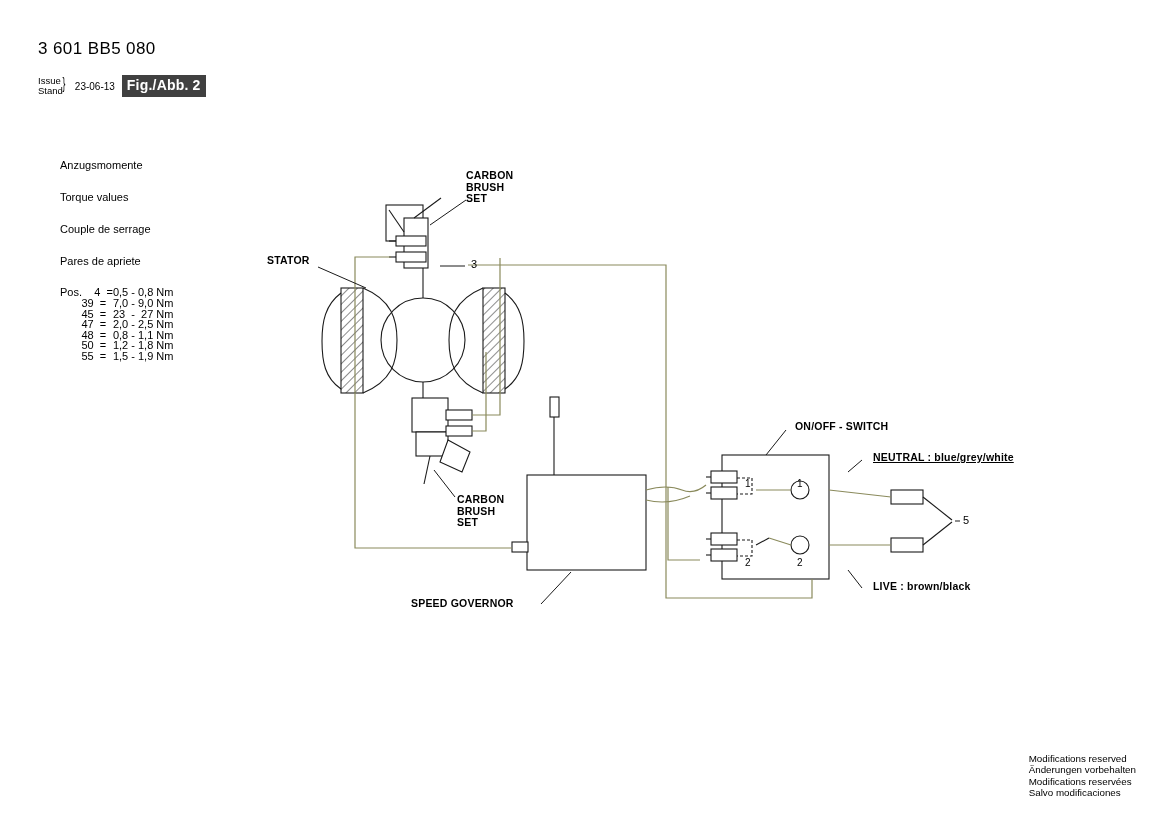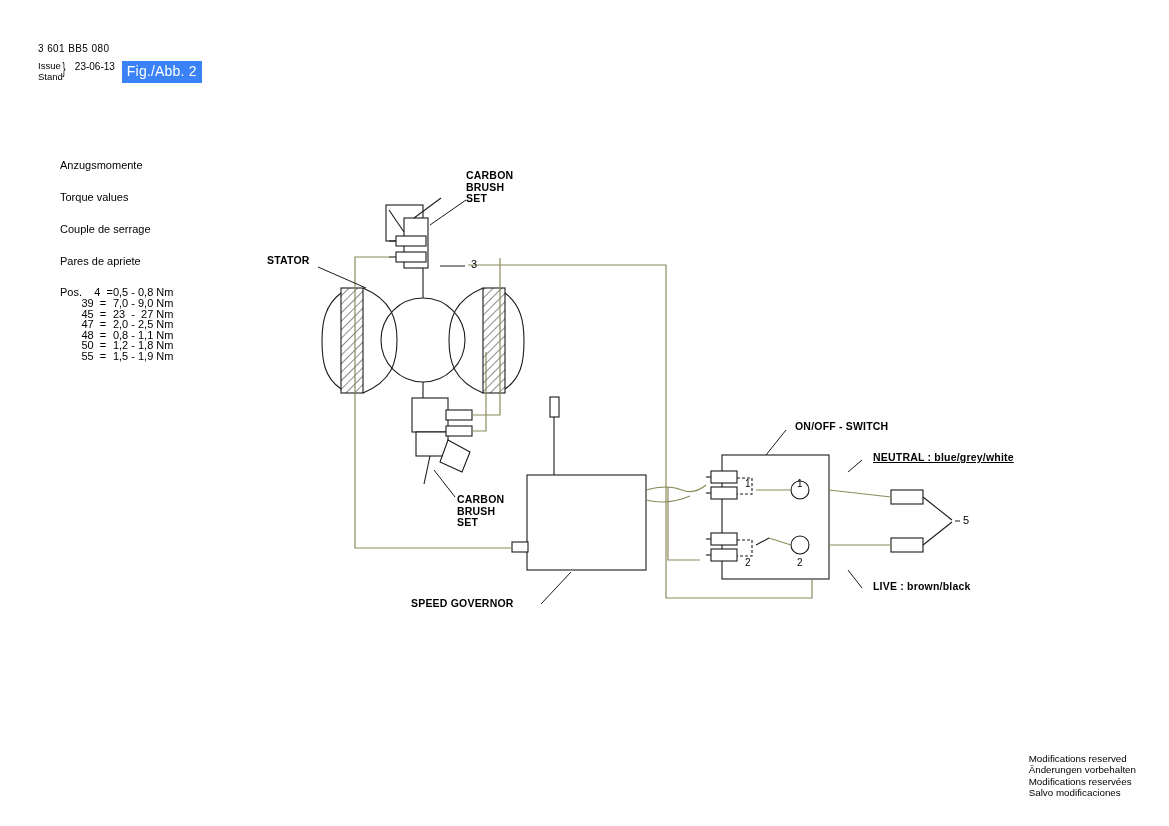--- a/index.html
+++ b/index.html
@@ -17,28 +17,28 @@
   }
   .abs { position: absolute; }
 
   
   #header-block {
     left: 38px;
     top: 42px;
     width: 300px;
   }
   #part-number {
-    font-size: 10px;
+    font-size: 17px;
     letter-spacing: 0.4px;
     line-height: 13px;
   }
   #issue-row {
     display: flex;
-    align-items: flex-start;
-    margin-top: 6px;
+    align-items: center;
+    margin-top: 20px;
   }
   #issue-labels {
     font-size: 9.5px;
     line-height: 10.5px;
     position: relative;
     padding-right: 4px;
   }
   #issue-brace {
     position: absolute;
     right: 0px;
@@ -48,23 +48,23 @@
     transform: scaleX(0.5);
   }
   #issue-date {
     font-size: 10px;
     line-height: 11px;
     margin-left: 8px;
     margin-bottom: 0px;
   }
   #fig-badge {
     margin-left: 7px;
-    background: #3b82f6;
+    background: #404040;
     color: #ffffff;
-    font-weight: normal;
+    font-weight: bold;
     font-size: 14px;
     line-height: 17px;
     padding: 2px 5px 3px 5px;
     letter-spacing: 0.2px;
   }
 
   
   #torque-block {
     left: 60px;
     top: 139px;

